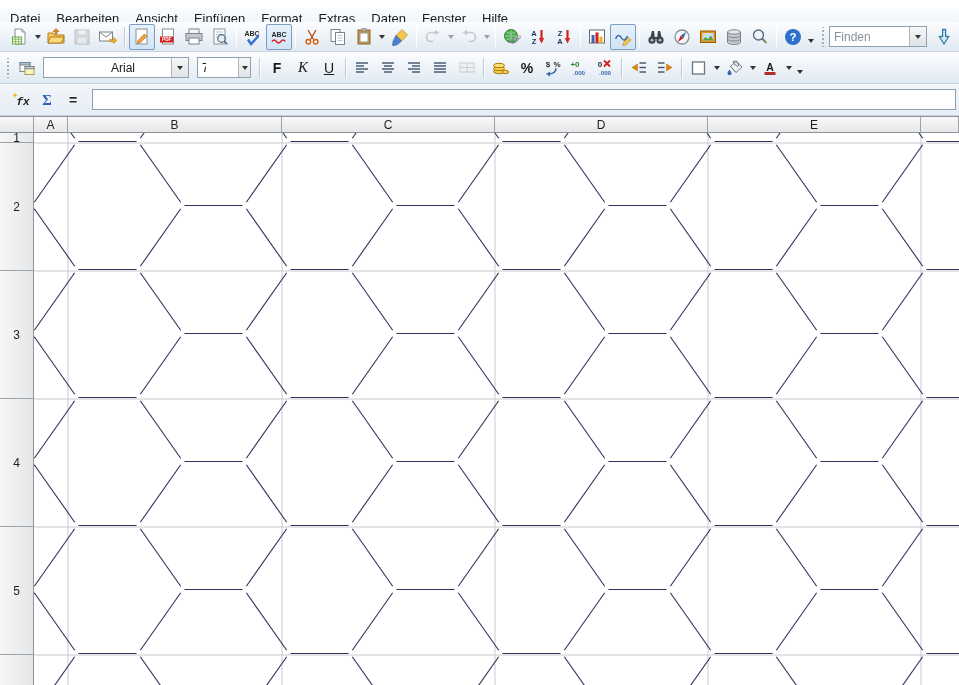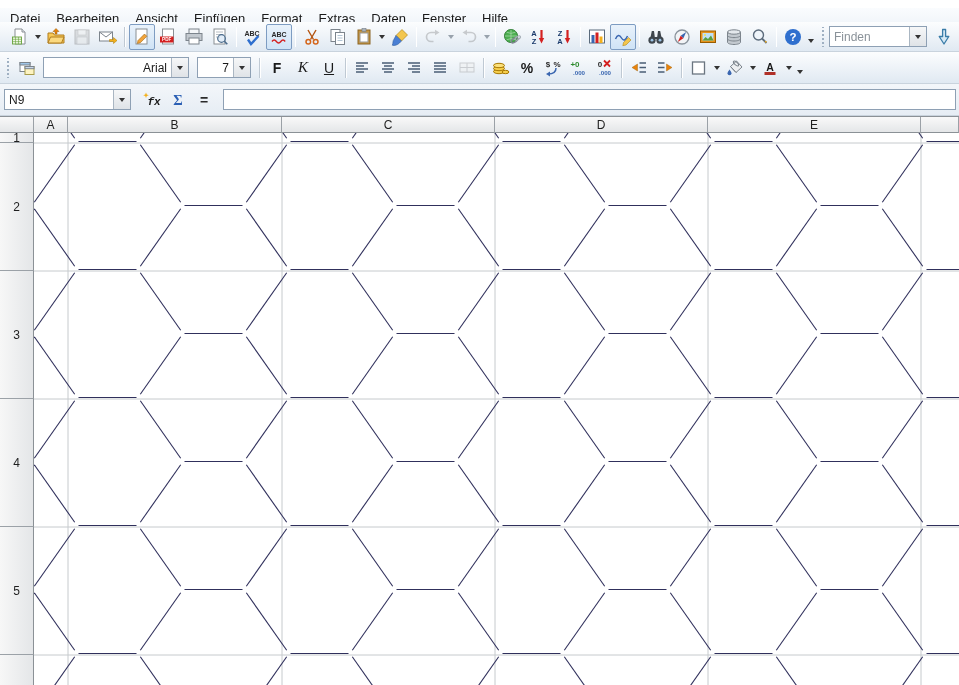--- a/index.html
+++ b/index.html
@@ -35,21 +35,21 @@
     border:1px solid transparent;border-radius:2px;flex:none;
   }
   .tbtn svg{display:block;}
   .tbtn.active{background:linear-gradient(#e9f2fb,#cfe3f6);border:1px solid #7d9cc2;}
   .tbtn.disabled{opacity:.45;filter:grayscale(.8);}
   .splitarr{width:10px;height:24px;display:flex;align-items:center;justify-content:center;flex:none;}
   .arr{width:0;height:0;border:3.5px solid transparent;border-top:4px solid #333;margin-top:4px;}
   .arr.grey{border-top-color:#98a2ac;}
   .overflow-btn{width:11px;height:24px;display:flex;align-items:flex-end;justify-content:center;padding-bottom:3px;box-sizing:border-box;flex:none;}
   
-  .combo{height:21px;background:#fff;border:1px solid #8ea0b4;display:flex;align-items:center;box-sizing:border-box;flex:none;}
+  .combo{height:21px;background:#fff;border:1px solid #8ea0b4;display:flex;align-items:center;box-sizing:border-box;flex:none;gap:32px;}
   .combo .val{flex:1;font-size:12px;padding:0 4px;color:#1a1a1a;white-space:nowrap;overflow:hidden;}
   .combo .val.placeholder{color:#8a9299;}
   .combo .cbtn{width:16px;height:100%;border-left:1px solid #aab6c2;
     background:linear-gradient(#f6f7f8,#dfe3e7);display:flex;align-items:center;justify-content:center;}
   .txticon{font-size:13px;color:#1a1a1a;line-height:1;}
   
   .namebox{width:127px;margin-left:4px;}
   .finput{flex:1;height:21px;background:#fff;border:1px solid #8ea0b4;margin:0 3px 0 6px;
     font-size:12px;padding:0 4px;display:flex;align-items:center;box-sizing:border-box;}
   
@@ -513,26 +513,20 @@
   <div class="splitarr">
       <div class="arr"></div>
     </div>
 
   <div class="overflow-btn">
       <div class="arr"></div>
     </div>
 </div>
 
 <div class="toolbar fbar">
-  <div class="combo namebox">
-    <div class="val">N9</div>
-    <div class="cbtn">
-        <div class="arr"></div>
-      </div>
-  </div>
 
   <div class="tbtn" style="margin-left:8px;font-family:Liberation Mono, monospace;">
     <svg width="22" height="20" viewBox="0 0 22 20">
       <path d="M5 2.6l.8 1.9 2 .8-2 .8-.8 2-.8-2-2-.8 2-.8z" fill="#f3b01c"></path>
       <text x="13" y="14.5" font-size="11" font-weight="bold" font-style="italic" fill="#1a1a1a" text-anchor="middle">fx</text>
     </svg>
   </div>
 
   <div class="tbtn">
     <svg width="20" height="20" viewBox="0 0 20 20">

